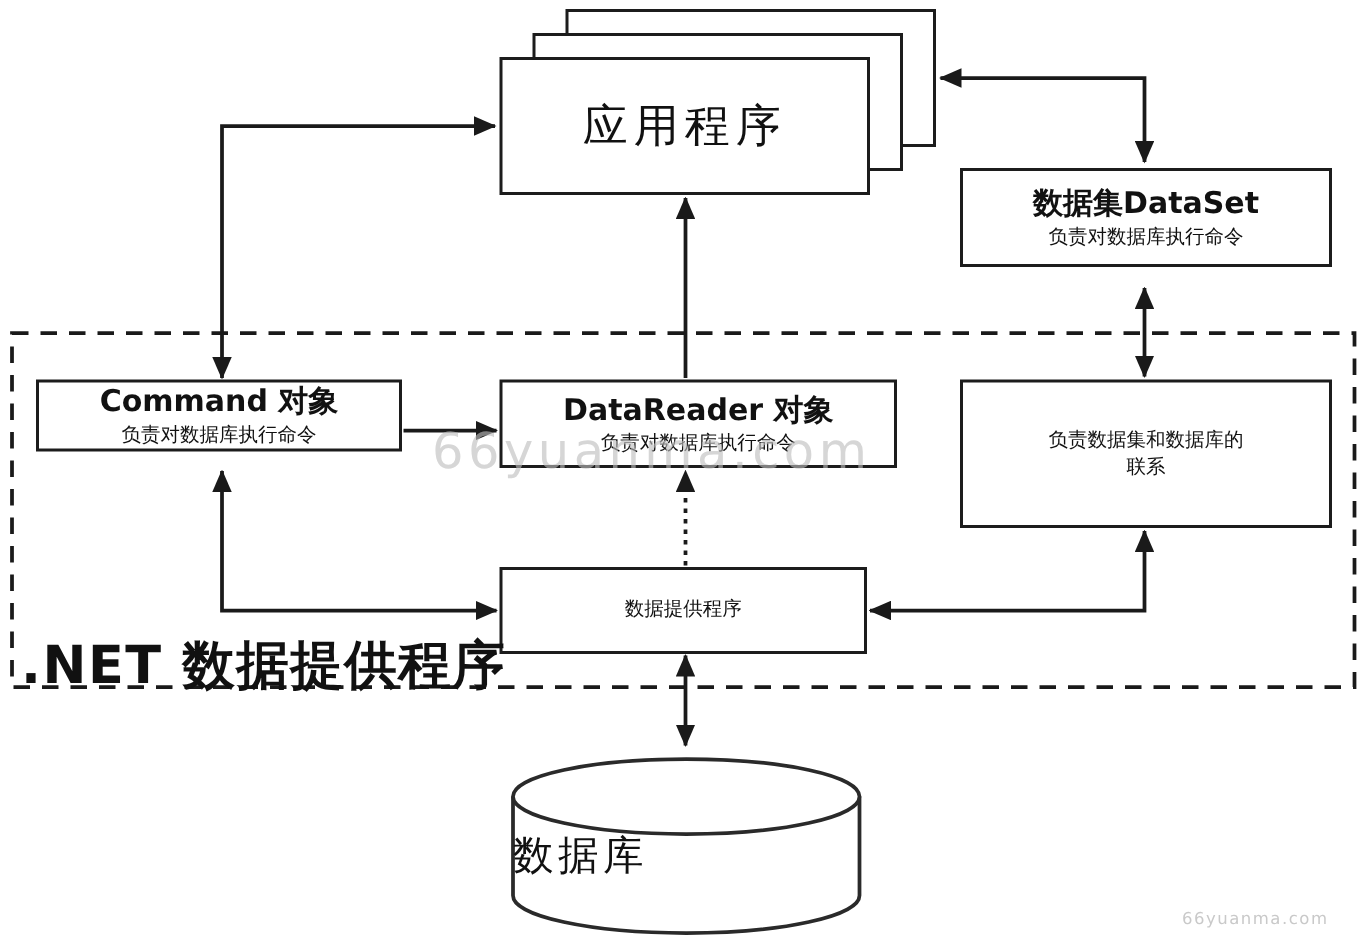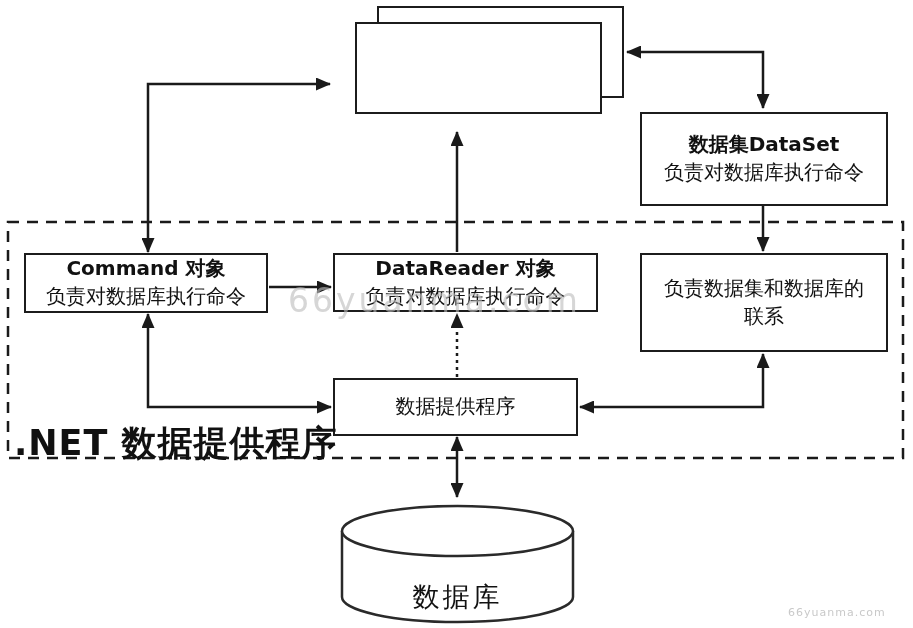--- a/index.html
+++ b/index.html
@@ -9,29 +9,29 @@
     color:#111;overflow:hidden;
   }
   #connectors{position:absolute;left:0;top:0;width:913px;height:628px;z-index:1;}
   .box{
     position:absolute;box-sizing:border-box;background:#ffffff;
     border:2.5px solid #1c1c1c;display:flex;flex-direction:column;
     align-items:center;justify-content:center;text-align:center;z-index:2;
     line-height:1.38;
   }
   .box .t1{font-weight:700;font-size:20px;}
-  .box .t2{font-weight:400;font-size:20px;}
+  .box .t2{font-weight:400;font-size:13px;}
   .stack{position:absolute;box-sizing:border-box;background:#fff;border:2.5px solid #1c1c1c;z-index:2;}
   #app-front{display:flex;align-items:center;justify-content:center;font-size:30px;letter-spacing:4px;}
   #provider-label{
     position:absolute;left:14px;top:420px;font-size:35px;font-weight:700;z-index:2;letter-spacing:1px;
   }
   #db-label{
-    position:absolute;left:342px;top:552px;width:231px;text-align:center;
-    font-size:27px;letter-spacing:3px;z-index:2;margin-top:27px;
+    position:absolute;left:342px;top:552px;width:231px;text-align:left;
+    font-size:27px;letter-spacing:3px;z-index:2;
   }
   #watermark-center{
     position:absolute;left:288px;top:281px;width:300px;font-size:33px;letter-spacing:3px;
     color:#bdbdbd;opacity:.62;z-index:3;pointer-events:none;white-space:nowrap;
   }
   #watermark-corner{
     position:absolute;left:788px;top:606px;font-size:11px;letter-spacing:1px;
     color:#c9c9c9;z-index:3;pointer-events:none;white-space:nowrap;
   }
 </style>
@@ -58,27 +58,30 @@
     <path d="M763,192 V251" fill="none" stroke="#1a1a1a" stroke-width="2.5" marker-start="url(#ah)" marker-end="url(#ah)"></path>
     <path d="M269,287 H331" fill="none" stroke="#1a1a1a" stroke-width="2.5" marker-end="url(#ah)"></path>
     <path d="M457,377 V314" fill="none" stroke="#1a1a1a" stroke-width="2.5" stroke-dasharray="3,4" marker-end="url(#ah)"></path>
     <path d="M148,314 V407 H331" fill="none" stroke="#1a1a1a" stroke-width="2.5" marker-start="url(#ah)" marker-end="url(#ah)"></path>
     <path d="M763,354 V407 H580" fill="none" stroke="#1a1a1a" stroke-width="2.5" marker-start="url(#ah)" marker-end="url(#ah)"></path>
     <path d="M457,437 V497" fill="none" stroke="#1a1a1a" stroke-width="2.5" marker-start="url(#ah)" marker-end="url(#ah)"></path>
   </svg>
 
   <div class="stack" style="left:377px;top:6px;width:247px;height:92px;"></div>
   <div class="stack" style="left:355px;top:22px;width:247px;height:92px;"></div>
+  <div class="stack" id="app-front" style="left:333px;top:38px;width:247px;height:92px;">
+    <span>应用程序</span>
+  </div>
 
-  <div class="box" style="left:640px;top:112px;width:248px;height:94px;">
+  <div class="box" style="left:640px;top:112px;width:248px;height:66px;">
     <div class="t1">数据集DataSet</div>
     <div class="t2">负责对数据库执行命令</div>
   </div>
 
-  <div class="box" style="left:24px;top:253px;width:244px;height:60px;">
+  <div class="box" style="left:24px;top:253px;width:244px;height:48px;">
     <div class="t1">Command 对象</div>
     <div class="t2">负责对数据库执行命令</div>
   </div>
 
   <div class="box" style="left:333px;top:253px;width:265px;height:59px;">
     <div class="t1">DataReader 对象</div>
     <div class="t2">负责对数据库执行命令</div>
   </div>
 
   <div class="box" style="left:640px;top:253px;width:248px;height:99px;">

